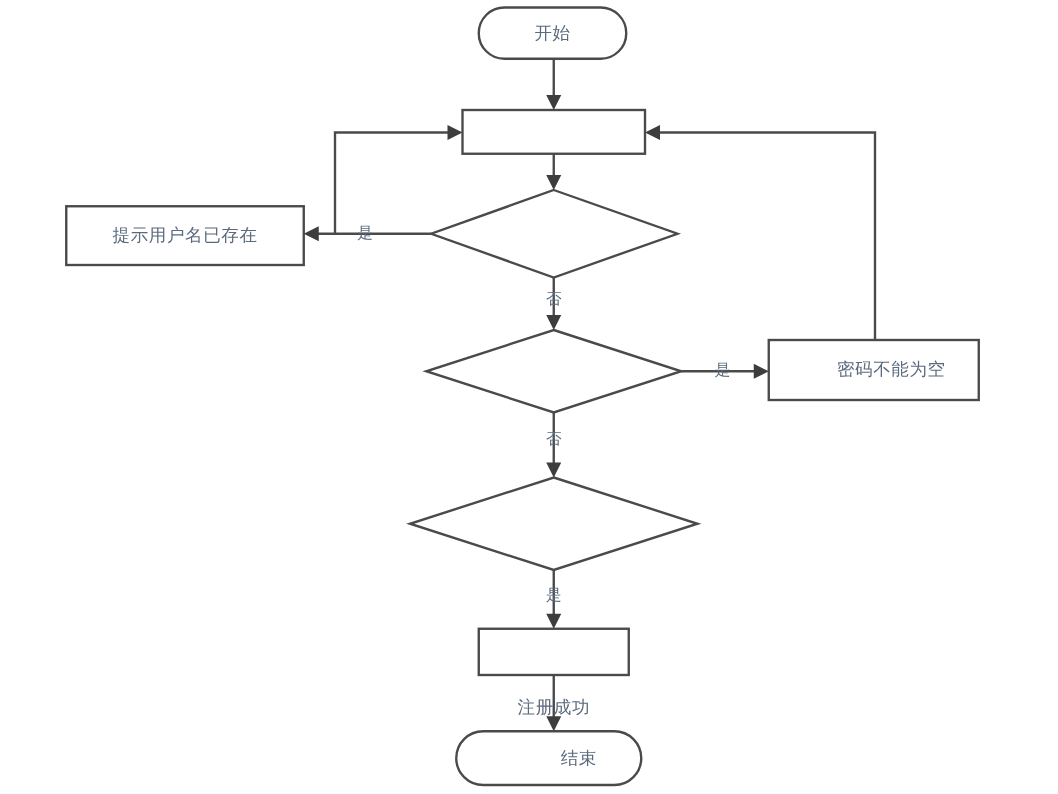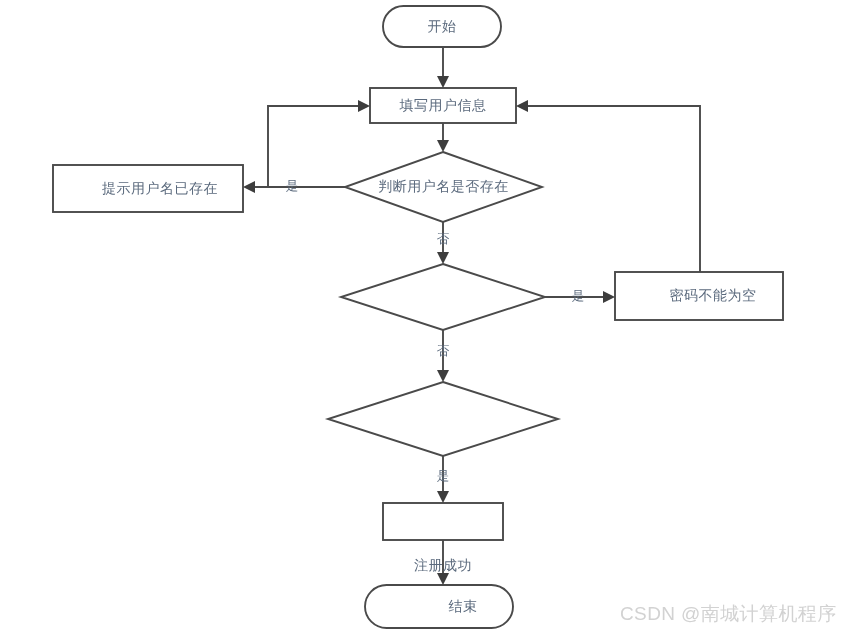--- a/index.html
+++ b/index.html
@@ -120,39 +120,36 @@
 
     <line class="connector" x1="443" y1="456" x2="443" y2="495"></line>
     <polygon class="arrow-head" points="443,503 437,491 449,491"></polygon>
 
     <line class="connector" x1="443" y1="540" x2="443" y2="577"></line>
     <polygon class="arrow-head" points="443,585 437,573 449,573"></polygon>
   </svg>
 
   <div class="node-label" style="left:383px; top:6px; width:118px; height:41px;">开始</div>
 
-  <div class="node-label" style="left:370px; top:88px; width:146px; height:35px;">填写用户信息</div>
 
-  <div class="node-label" style="left:345px; top:170px; width:197px; height:34px;">判断用户名是否存在</div>
 
-  <div class="node-label" style="left:53px; top:165px; width:190px; height:47px;padding-left:12px;">提示用户名已存在</div>
+  <div class="node-label" style="left:53px; top:165px; width:190px; height:47px;">提示用户名已存在</div>
 
 
   <div class="node-label" style="left:615px; top:272px; width:196px; height:48px;">密码不能为空</div>
 
 
   <div class="node-label" style="left:383px; top:503px; width:120px; height:37px;margin-top:44px;">注册成功</div>
 
   <div class="node-label" style="left:365px; top:585px; width:148px; height:43px;margin-left:24px;">结束</div>
 
   <div class="edge-label" style="left:279px; top:178px; width:26px;">是</div>
 
   <div class="edge-label" style="left:430px; top:231px; width:26px;">否</div>
 
   <div class="edge-label" style="left:565px; top:288px; width:26px;">是</div>
 
   <div class="edge-label" style="left:430px; top:343px; width:26px;">否</div>
 
   <div class="edge-label" style="left:430px; top:468px; width:26px;">是</div>
 
-  <div class="watermark" style="left:620px; top:601px;">CSDN @南城计算机程序</div>
 
 </div>
 
 </body></html>

